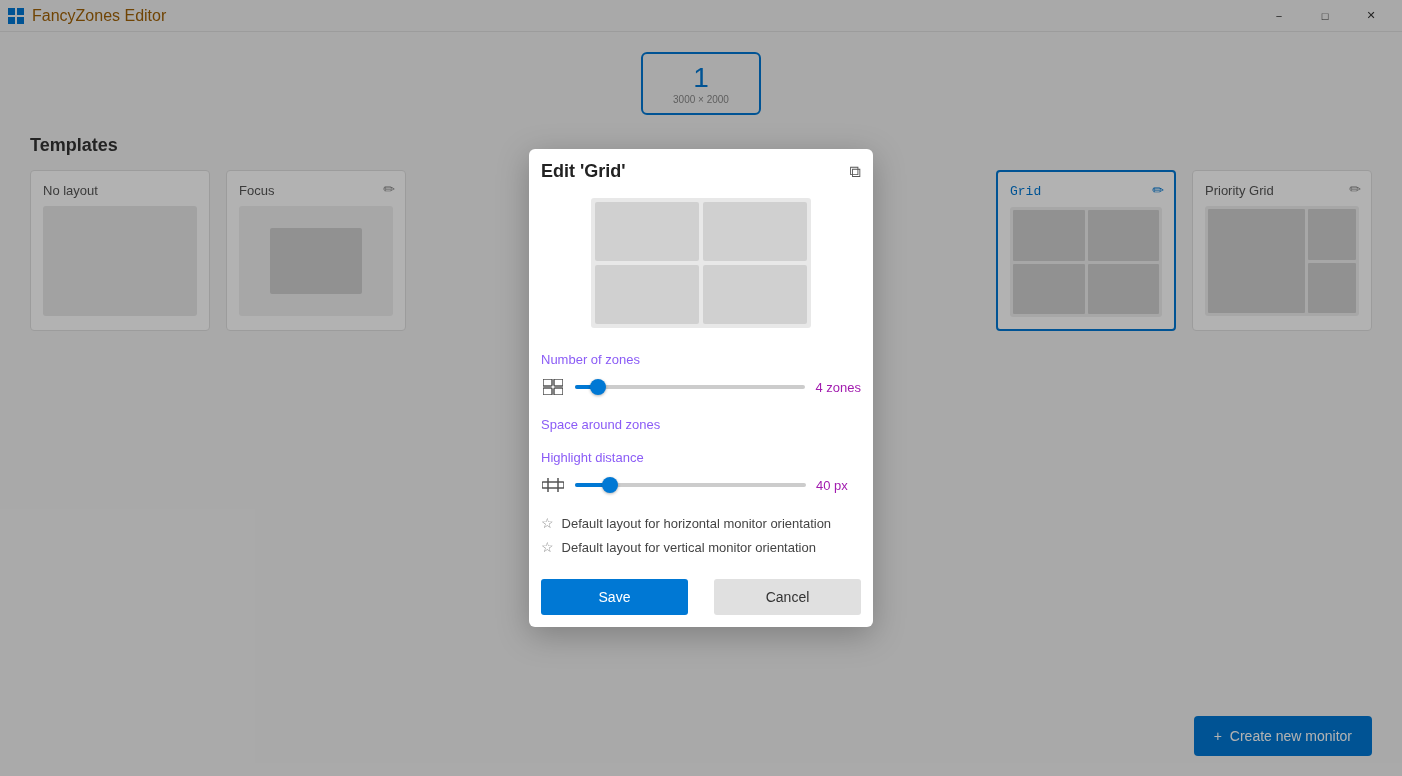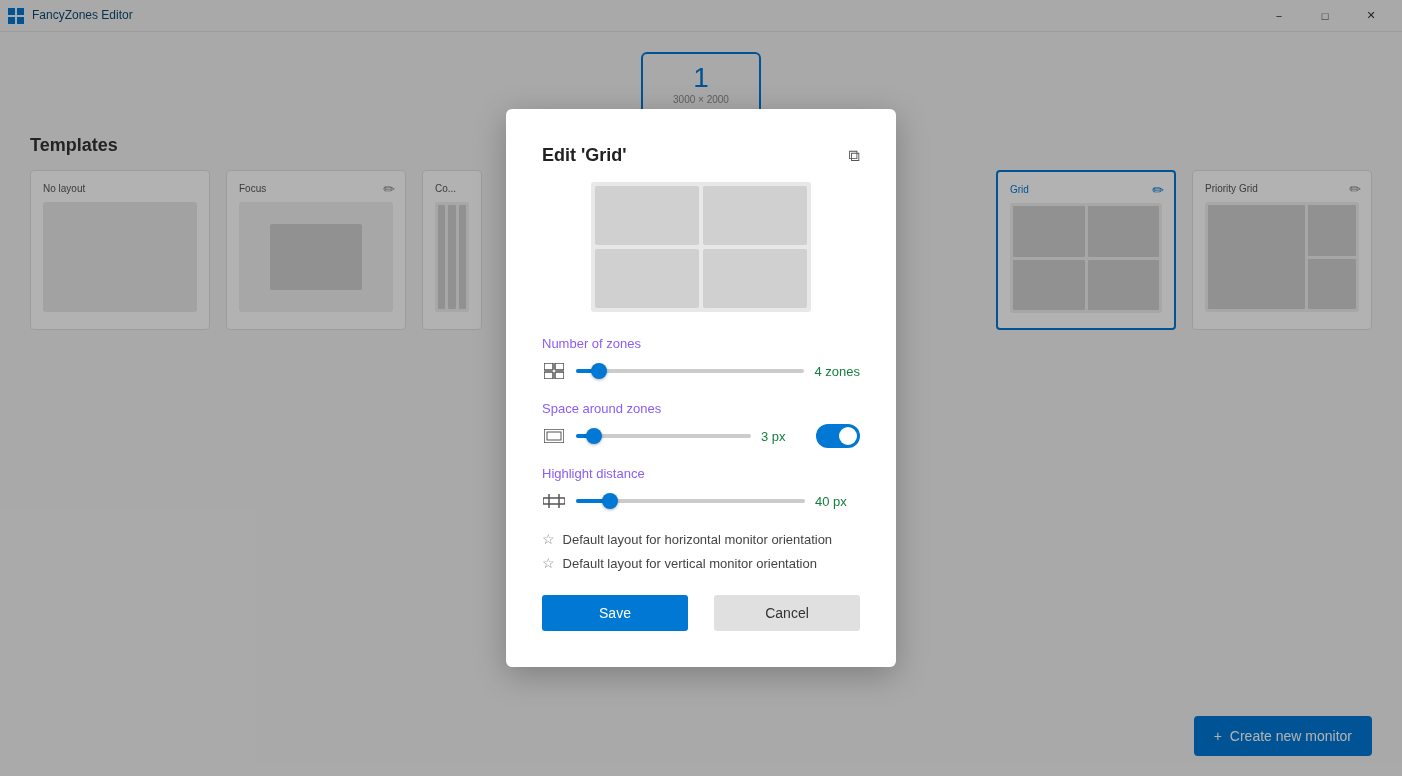--- a/index.html
+++ b/index.html
@@ -17,23 +17,24 @@
       display: flex;
       align-items: center;
       justify-content: space-between;
       background: #f3f3f3;
       height: 32px;
       padding: 0 8px;
       border-bottom: 1px solid #e0e0e0;
     }
     .titlebar-left {
       display: flex;
+      align-items: center;
       gap: 8px;
-      font-size: 12px;
-      color: #0c4a6e;
+      font-size: 16px;
+      color: #a16207;
     }
     .titlebar-icon {
       width: 16px;
       height: 16px;
       display: flex;
       align-items: center;
       justify-content: center;
     }
     .titlebar-controls {
       display: flex;
@@ -107,26 +108,27 @@
       width: 180px;
       min-height: 160px;
       position: relative;
       cursor: pointer;
       flex-shrink: 0;
     }
     .layout-card.selected {
       border: 2px solid #0078d4;
     }
     .layout-card-title {
-      font-size: 10px;
+      font-size: 13px;
       color: #555;
       margin-bottom: 8px;
     }
     .layout-card.selected .layout-card-title {
       color: #0078d4;
+      font-family: Liberation Mono, monospace;
     }
     .edit-icon {
       position: absolute;
       top: 10px;
       right: 10px;
       color: #888;
       font-size: 14px;
       cursor: pointer;
     }
 
@@ -218,22 +220,22 @@
       z-index: 10;
       display: flex;
       align-items: center;
       justify-content: center;
     }
 
     
     .dialog {
       background: white;
       border-radius: 6px;
-      width: 390px;
-      padding: 36px;
+      width: 344px;
+      padding: 12px;
       box-shadow: 0 8px 32px rgba(0,0,0,0.25);
       position: relative;
     }
     .dialog-header {
       display: flex;
       justify-content: space-between;
       align-items: center;
       margin-bottom: 16px;
     }
     .dialog-title {
@@ -313,21 +315,21 @@
       background: #0078d4;
       border-radius: 50%;
       position: absolute;
       top: 50%;
       transform: translate(-50%, -50%);
       cursor: pointer;
       box-shadow: 0 1px 3px rgba(0,0,0,0.3);
     }
     .setting-value {
       font-size: 13px;
-      color: #15803d;
+      color: #a21caf;
       min-width: 45px;
     }
 
     
     .toggle {
       width: 44px;
       height: 24px;
       background: #0078d4;
       border-radius: 12px;
       position: relative;
@@ -441,30 +443,20 @@
       <div class="layout-card">
         <div class="layout-card-title">Focus</div>
         <span class="edit-icon">✏</span>
         <div class="preview-container">
           <div class="preview-focus">
             <div class="focus-block"></div>
           </div>
         </div>
       </div>
 
-      <div class="layout-card" style="width: 60px; overflow: hidden;">
-        <div class="layout-card-title">Co...</div>
-        <div class="preview-container">
-          <div class="preview-columns">
-            <div class="grid-cell"></div>
-            <div class="grid-cell"></div>
-            <div class="grid-cell"></div>
-          </div>
-        </div>
-      </div>
 
       <div style="flex: 1;"></div>
 
       <div class="layout-card selected">
         <div class="layout-card-title">Grid</div>
         <span class="edit-icon" style="color: #0078d4;">✏</span>
         <div class="preview-container">
           <div class="preview-grid-selected">
             <div class="grid-cell"></div>
             <div class="grid-cell"></div>
@@ -528,38 +520,20 @@
             <div class="slider-fill" style="width: 10%;"></div>
             <div class="slider-thumb" style="left: 10%;"></div>
           </div>
         </div>
         <span class="setting-value">4 zones</span>
       </div>
     </div>
 
     <div class="setting-group">
       <div class="setting-label">Space around zones</div>
-      <div class="setting-row">
-        <div class="setting-icon">
-          <svg width="20" height="14" viewBox="0 0 20 14">
-            <rect x="0" y="0" width="20" height="14" rx="1" fill="none" stroke="#555" stroke-width="1.5"></rect>
-            <rect x="3" y="3" width="14" height="8" fill="none" stroke="#555" stroke-width="1"></rect>
-          </svg>
-        </div>
-        <div class="slider-container">
-          <div class="slider-track">
-            <div class="slider-fill" style="width: 10%;"></div>
-            <div class="slider-thumb" style="left: 10%;"></div>
-          </div>
-        </div>
-        <span class="setting-value">3 px</span>
-        <div class="toggle">
-          <div class="toggle-knob"></div>
-        </div>
-      </div>
     </div>
 
     <div class="setting-group">
       <div class="setting-label">Highlight distance</div>
       <div class="setting-row">
         <div class="setting-icon">
           <svg width="22" height="14" viewBox="0 0 22 14">
             <rect x="0" y="4" width="22" height="6" rx="1" fill="none" stroke="#555" stroke-width="1.5"></rect>
             <line x1="6" y1="0" x2="6" y2="14" stroke="#555" stroke-width="1.5"></line>
             <line x1="16" y1="0" x2="16" y2="14" stroke="#555" stroke-width="1.5"></line>

